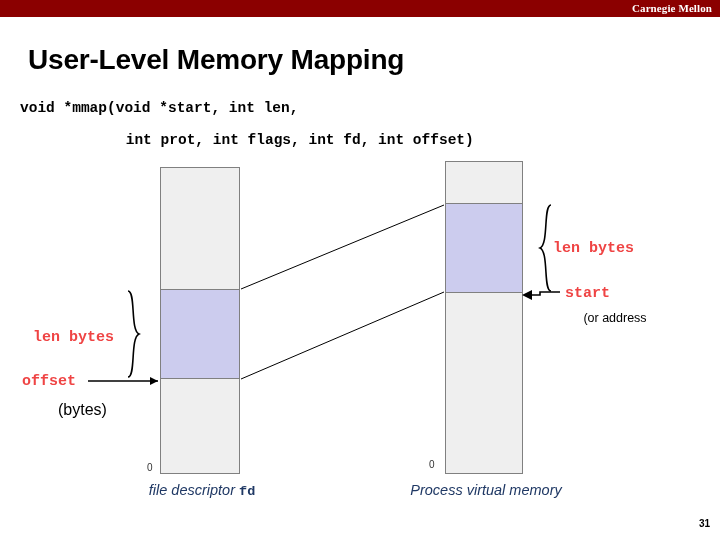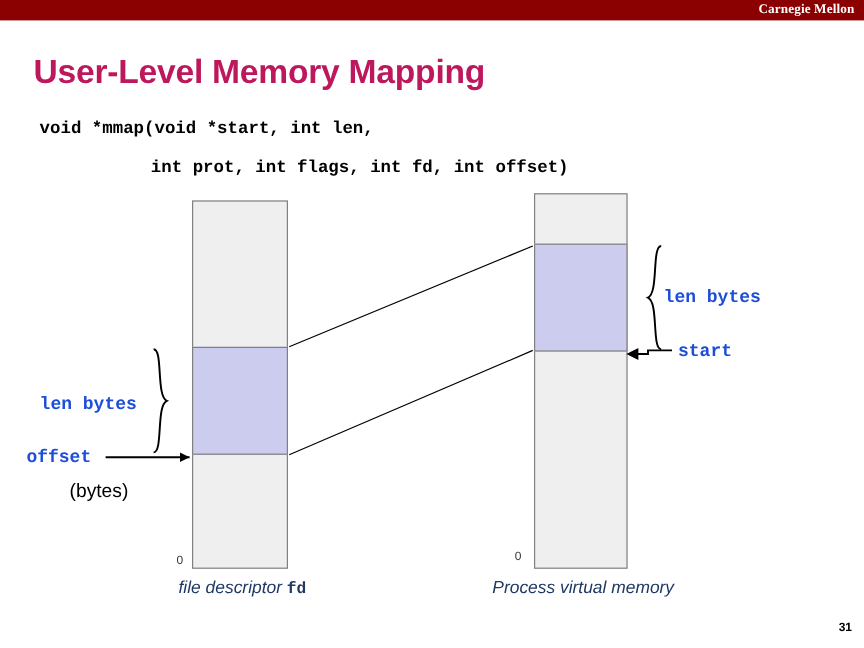--- a/index.html
+++ b/index.html
@@ -38,33 +38,33 @@
     color: #ffffff;
     letter-spacing: 0.1px;
   }
   
   .slide-title {
     position: absolute;
     left: 28px;
     top: 44px;
     font-size: 28px;
     font-weight: bold;
-    color: #be185d;
+    color: #000000;
     letter-spacing: -0.2px;
   }
   
   .code-line {
     position: absolute;
     font-family: "Liberation Mono", monospace;
     font-size: 14.5px;
     font-weight: bold;
     color: #000000;
     white-space: pre;
   }
-  .code-line-1 { left: 33px; top: 100px; text-align: right; }
+  .code-line-1 { left: 20px; top: 100px; text-align: right; }
   .code-line-2 { left: 30px; top: 132px; }
 
   
   .box {
     position: absolute;
     box-sizing: border-box;
     border: 1px solid #808080;
     background: #efefef;
   }
   .disk-box {
@@ -107,21 +107,21 @@
   }
   .zero-disk { left: 147px; top: 462px; }
   .zero-mem  { left: 429px; top: 459px; }
 
   
   .mono-label {
     position: absolute;
     font-family: "Liberation Mono", monospace;
     font-size: 15px;
     font-weight: bold;
-    color: #1d4ed8;
+    color: #ef4444;
     white-space: pre;
   }
   .len-bytes-left  { left: 33px;  top: 329px; }
   .offset-label    { left: 22px;  top: 373px; }
   .len-bytes-right { left: 553px; top: 240px; }
   .start-label     { left: 565px; top: 285px; }
 
   .bytes-note {
     position: absolute;
     left: 14px;
@@ -219,20 +219,21 @@
     <polygon points="522,295 532,290 532,300" fill="#000000"></polygon>
   </svg>
 
   <div class="mono-label len-bytes-left">len bytes</div>
   <div class="mono-label offset-label">offset</div>
   <div class="bytes-note">(bytes)</div>
 
   <div class="mono-label len-bytes-right">len bytes</div>
   <div class="mono-label start-label">start</div>
   <div class="addr-note">
+    <div>(or address</div>
   </div>
 
   <div class="caption caption-disk">
     <div><span>file descriptor </span><span class="mono">fd</span></div>
   </div>
 
   <div class="caption caption-mem">Process virtual memory</div>
 
   <div class="page-num">31</div>
 </div>

